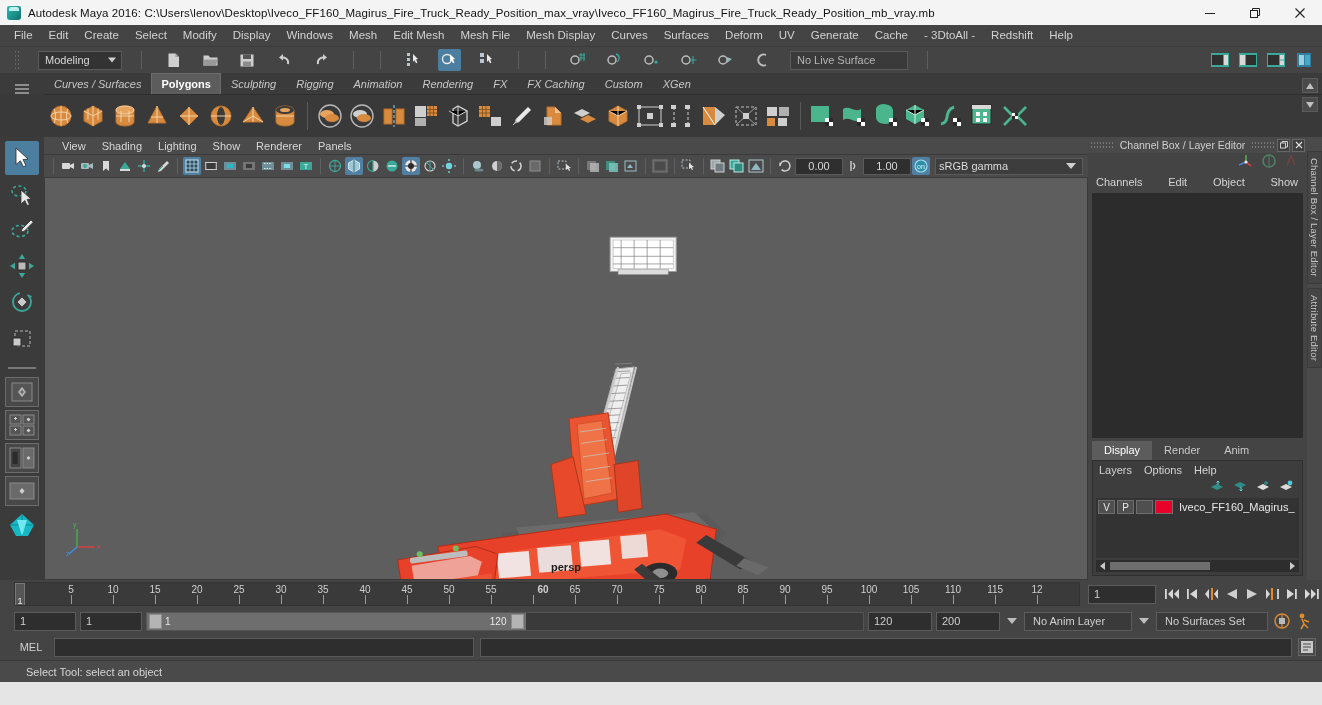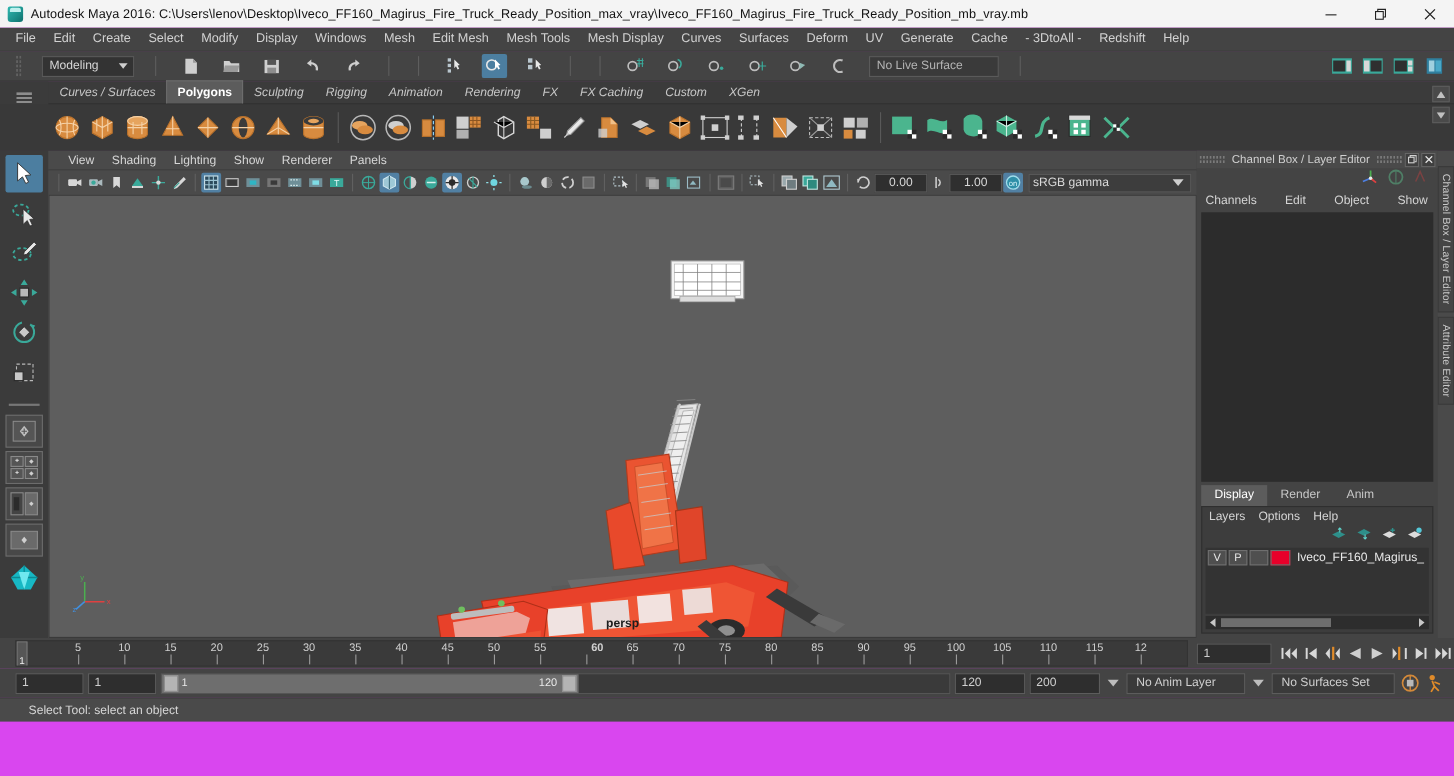--- a/index.html
+++ b/index.html
@@ -3,21 +3,21 @@
 <meta charset="utf-8">
 <style>
   * { box-sizing: border-box; margin: 0; padding: 0; }
   html, body {
     width: 1322px; height: 705px;
     background: #444444;
     font-family: "Liberation Sans", sans-serif;
     overflow: hidden;
     -webkit-font-smoothing: antialiased;
   }
-  .app { position: relative; width: 1322px; height: 705px; background: #d946ef; }
+  .app { position: relative; width: 1322px; height: 705px; background: #e5e5e5; }
 
   
   .titlebar {
     height: 25px; background: #f4f4f4; display: flex; align-items: center;
     padding: 0 0 0 7px; position: relative;
   }
   .title-logo {
     width: 14px; height: 14px; margin-right: 7px; flex: 0 0 auto;
     background: linear-gradient(135deg,#2fb8b0 0%, #1b8f8a 60%, #0f6f6b 100%);
     border-radius: 2px 2px 3px 3px;
@@ -326,21 +326,21 @@
   <div class="menubar" id="menubar">
       <div class="menu-item">File</div>
       <div class="menu-item">Edit</div>
       <div class="menu-item">Create</div>
       <div class="menu-item">Select</div>
       <div class="menu-item">Modify</div>
       <div class="menu-item">Display</div>
       <div class="menu-item">Windows</div>
       <div class="menu-item">Mesh</div>
       <div class="menu-item">Edit Mesh</div>
-      <div class="menu-item">Mesh Tools</div>
+      <div class="menu-item">Mesh File</div>
       <div class="menu-item">Mesh Display</div>
       <div class="menu-item">Curves</div>
       <div class="menu-item">Surfaces</div>
       <div class="menu-item">Deform</div>
       <div class="menu-item">UV</div>
       <div class="menu-item">Generate</div>
       <div class="menu-item">Cache</div>
       <div class="menu-item">- 3DtoAll -</div>
       <div class="menu-item">Redshift</div>
       <div class="menu-item">Help</div>
@@ -1453,17 +1453,28 @@
         </svg>
       </div>
     <div class="pb">
         <svg width="20" height="18" viewBox="0 0 20 18">
           <circle cx="6" cy="4" r="2.4" fill="#e08b2a"></circle>
           <path d="M6 7l2 5-3 5M8 8l5 2M8 12l4 4" stroke="#e08b2a" stroke-width="1.6" fill="none"></path>
         </svg>
       </div>
   </div>
 
+  <div class="cmdline">
+    <div class="mel-lbl">MEL</div>
+    <div class="cmd-in"></div>
+    <div class="cmd-out"></div>
+    <div class="cmd-btn">
+      <svg width="14" height="14" viewBox="0 0 14 14">
+          <rect x="1" y="1" width="12" height="12" fill="#c9c9c9"></rect>
+          <path d="M3 4h8M3 7h8M3 10h5" stroke="#4a4a4a"></path>
+        </svg>
+    </div>
+  </div>
 
   <div class="helpline">
     <span>Select Tool: select an object</span>
   </div>
 </div>
 
 </body></html>

